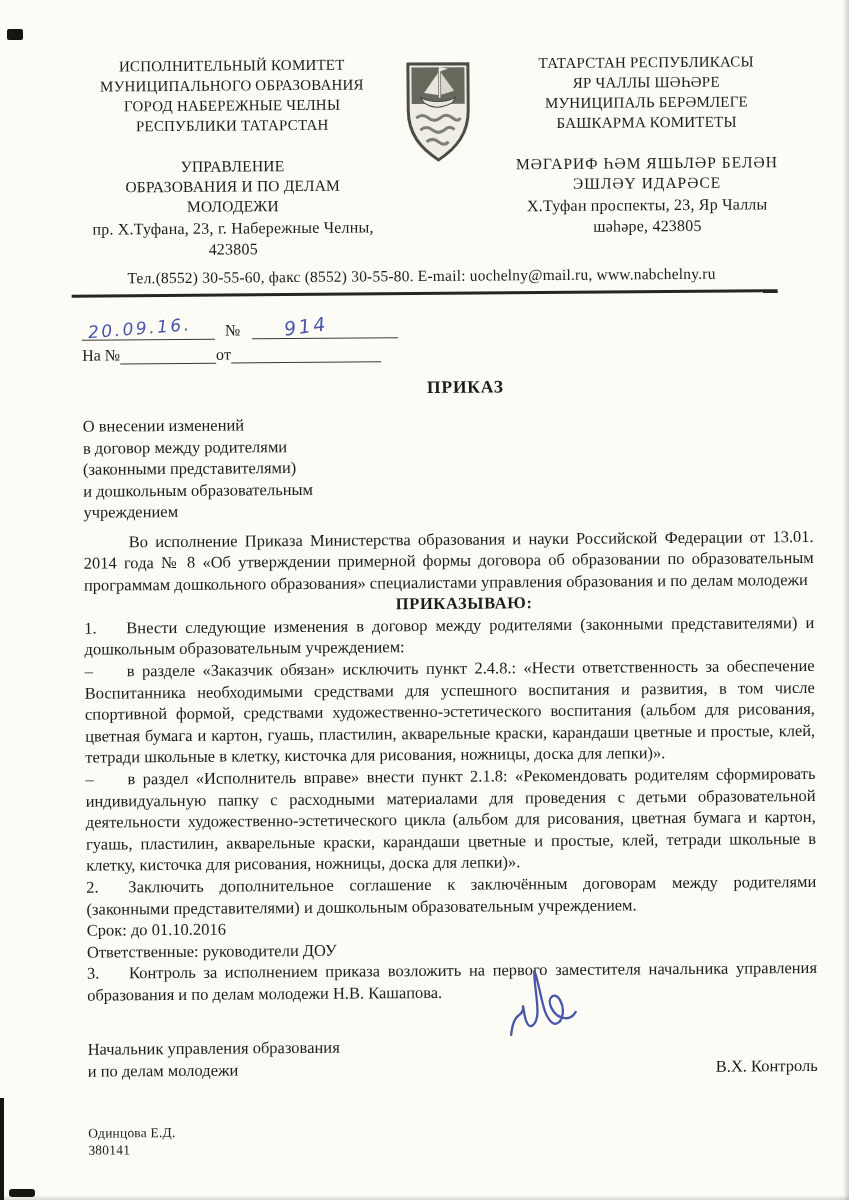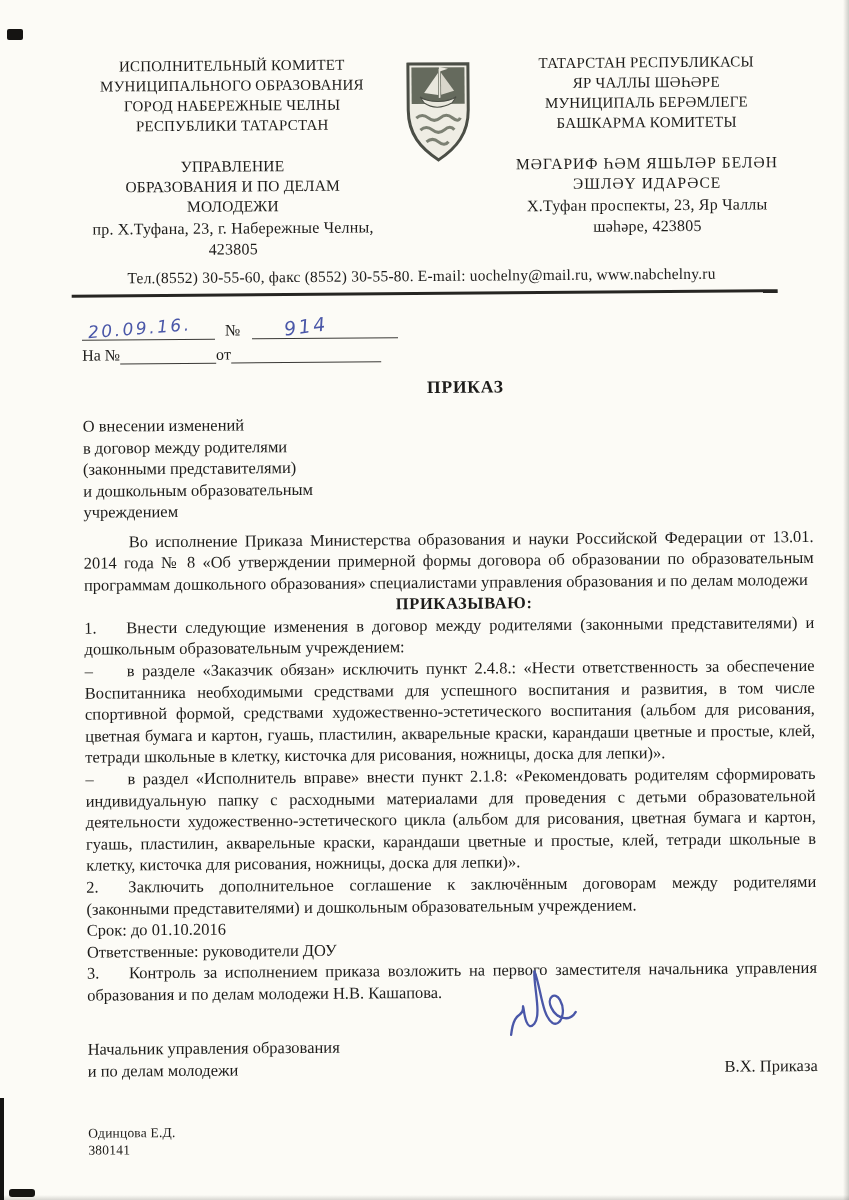--- a/index.html
+++ b/index.html
@@ -176,21 +176,21 @@
       <p class="item">
         <span class="marker">3.</span><span>Контроль за исполнением приказа возложить на первого заместителя начальника управления образования и по делам молодежи Н.В. Кашапова.</span>
       </p>
     </div>
 
     <div class="sig-row">
       <div>
         <div>Начальник управления образования</div>
         <div>и по делам молодежи</div>
       </div>
-      <div class="sig-name">В.Х. Приказа</div>
+      <div class="sig-name">В.Х. Контроль</div>
     </div>
 
     <div class="exec">
       <div>Одинцова Е.Д.</div>
       <div>380141</div>
     </div>
 
   </div>
 
   <svg class="sig-scrawl" viewBox="0 0 86 90">

